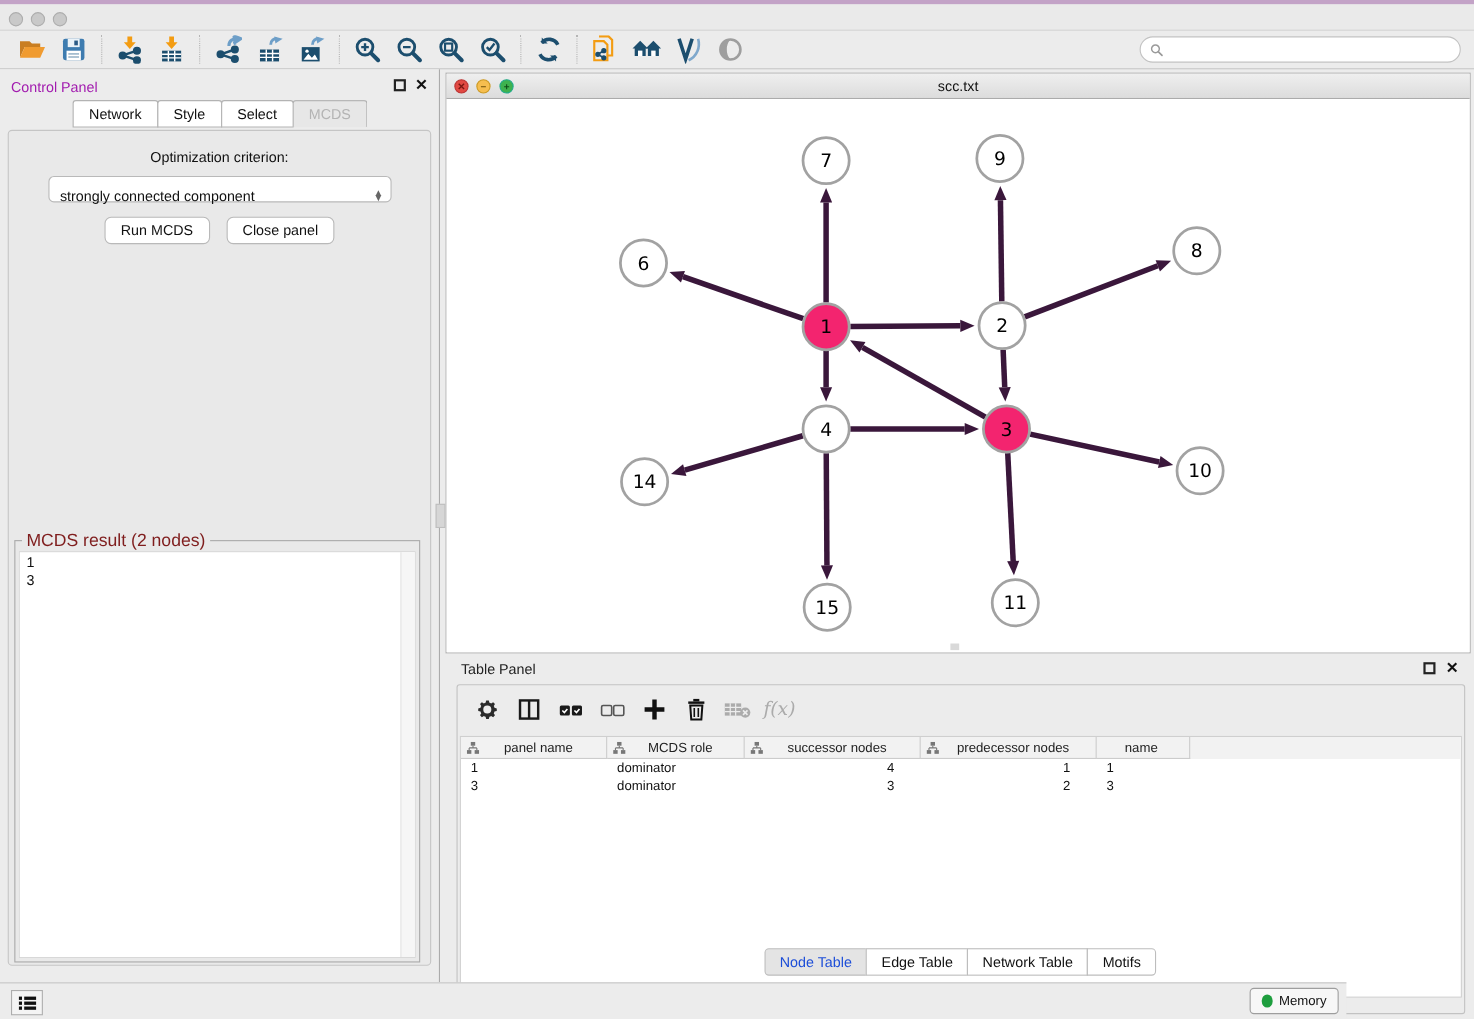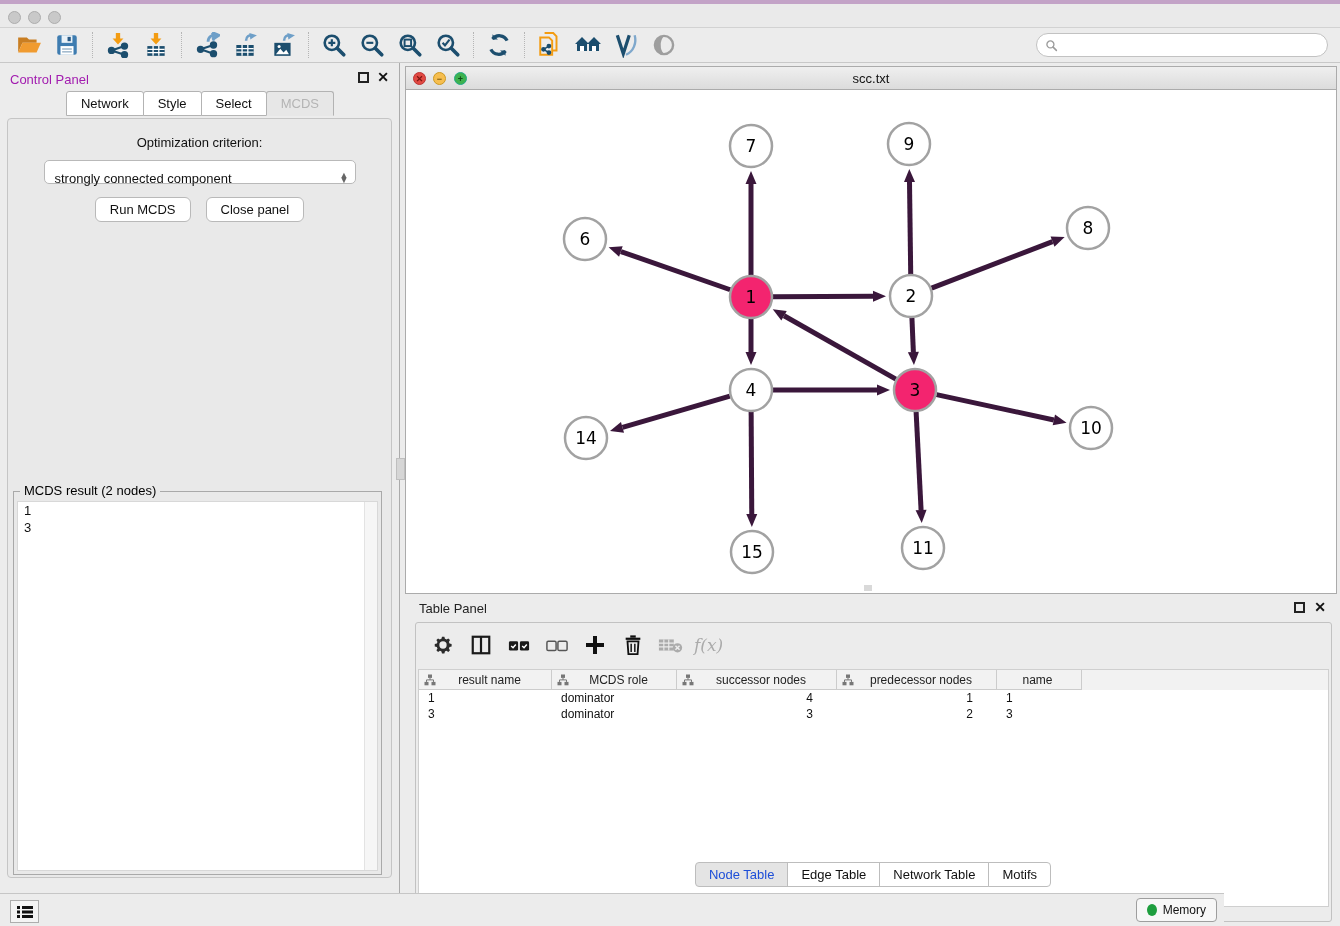--- a/index.html
+++ b/index.html
@@ -30,21 +30,21 @@
   .cp-tab { border:1px solid #B3B3B3; background:#FFFFFF; color:#111; font-size:13px; padding:4px 14px; margin-right:-1px; border-radius:3px 3px 0 0; }
   .cp-tab.active { background:#E7E7E7; color:#B4B4B4; border-bottom-color:#E7E7E7; }
   .cp-content { position:absolute; left:7px; right:7px; top:55px; height:760px; background:#E9E9E9; border:1px solid #C5C5C5; border-radius:4px; padding-top:16px; }
   .opt-label { text-align:center; font-size:13px; color:#111; margin-bottom:10px; }
   .cp-select { width:312px; margin:0 auto; height:24px; background:#FFFFFF; border:1px solid #B9B9B9; border-radius:5px; display:flex; align-items:center; padding:12px 6px 0 10px; font-size:13px; color:#111; }
   .cp-select .sel-text { flex:1; }
   .stepper { display:flex; flex-direction:column; align-items:center; line-height:5px; color:#666; font-size:9px; }
   .btn-row { display:flex; justify-content:center; gap:15px; margin-top:13px; }
   .mac-btn { background:#FFFFFF; border:1px solid #B9B9B9; border-radius:6px; font-size:13px; color:#111; padding:4px 14px; }
   .result-fieldset { position:absolute; left:5px; right:9px; top:372px; height:384px; border:1px solid #A9A9A9; }
-  .result-legend { position:absolute; left:6px; top:-9px; background:#E9E9E9; padding:0 4px; font-size:13px; color:#000000; }
+  .result-legend { position:absolute; left:6px; top:-9px; background:#E9E9E9; padding:0 4px; font-size:16px; color:#7f1d1d; }
   .result-area { position:absolute; left:3px; right:3px; top:9px; bottom:3px; background:#FFFFFF; border:1px solid #D8D8D8; }
   .result-line { font-size:13px; color:#111; padding:1px 0 0 6px; line-height:16px; }
   .result-scroll { position:absolute; right:0; top:0; bottom:0; width:13px; background:#F6F6F6; border-left:1px solid #E3E3E3; }
   .splitter-handle { position:absolute; left:-6px; top:395px; width:8px; height:22px; background:#D3D3D3; border:1px solid #BDBDBD; }
 
   
   .net-window { position:absolute; left:405px; top:66px; width:932px; height:528px; background:#FFFFFF; border:1px solid #ABABAB; }
   .net-titlebar { position:absolute; left:0; right:0; top:0; height:23px; background:linear-gradient(#EFEFEF,#DCDCDC); border-bottom:1px solid #ABABAB; }
   .net-title { position:absolute; left:0; right:0; top:4px; text-align:center; font-size:13px; color:#111; }
   .jlight { position:absolute; top:5px; width:13px; height:13px; border-radius:50%; font-size:9px; font-weight:bold; color:#5B3A00; text-align:center; line-height:13px; }
@@ -408,21 +408,21 @@
     </div>
     <div class="tp-table">
       <div class="th-row">
         <div class="th-cell c1">
             <svg width="12" height="12" viewBox="0 0 12 12">
               <rect x="4" y="0.5" width="4" height="3.4" fill="#777"></rect>
               <path d="M6 3.9v2M2.5 5.9h7M2.5 5.9v2M9.5 5.9v2" stroke="#777" stroke-width="1"></path>
               <rect x="0.5" y="7.9" width="4" height="3.4" fill="#777"></rect>
               <rect x="7.5" y="7.9" width="4" height="3.4" fill="#777"></rect>
             </svg>
-            <span class="th-label">result name</span>
+            <span class="th-label">panel name</span>
           </div>
         <div class="th-cell c2">
             <svg width="12" height="12" viewBox="0 0 12 12">
               <rect x="4" y="0.5" width="4" height="3.4" fill="#777"></rect>
               <path d="M6 3.9v2M2.5 5.9h7M2.5 5.9v2M9.5 5.9v2" stroke="#777" stroke-width="1"></path>
               <rect x="0.5" y="7.9" width="4" height="3.4" fill="#777"></rect>
               <rect x="7.5" y="7.9" width="4" height="3.4" fill="#777"></rect>
             </svg>
             <span class="th-label">MCDS role</span>
           </div>

